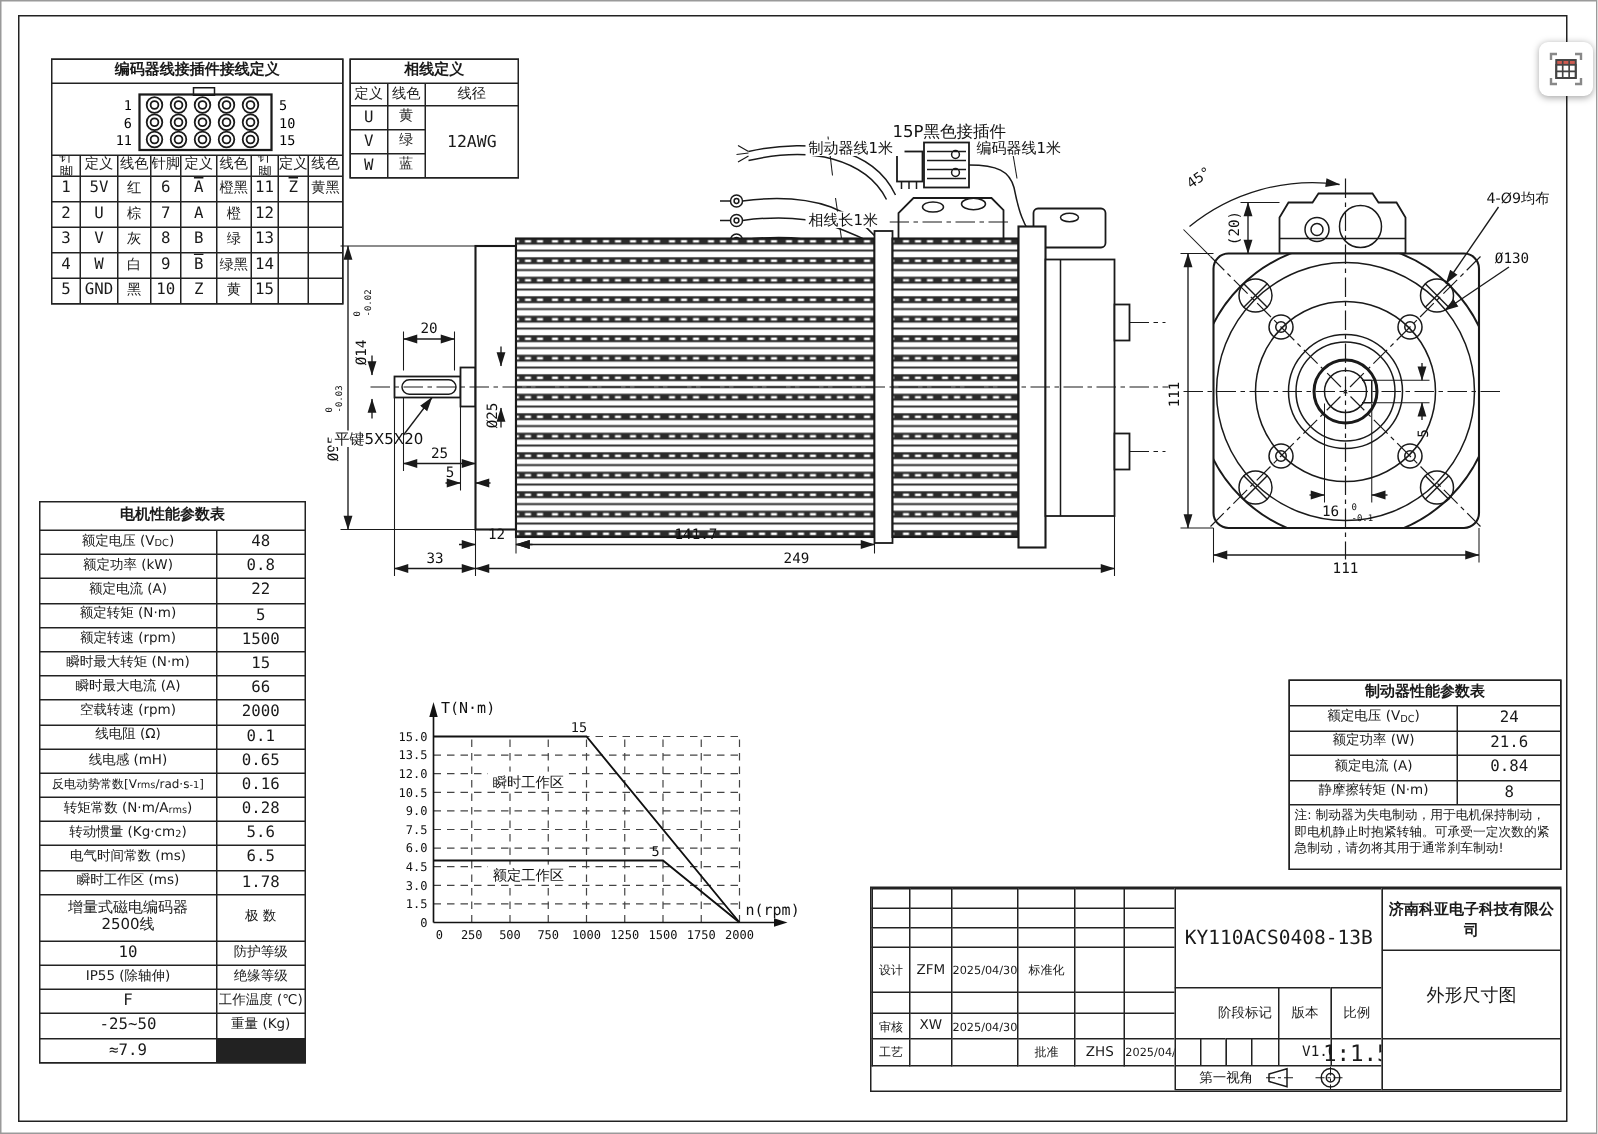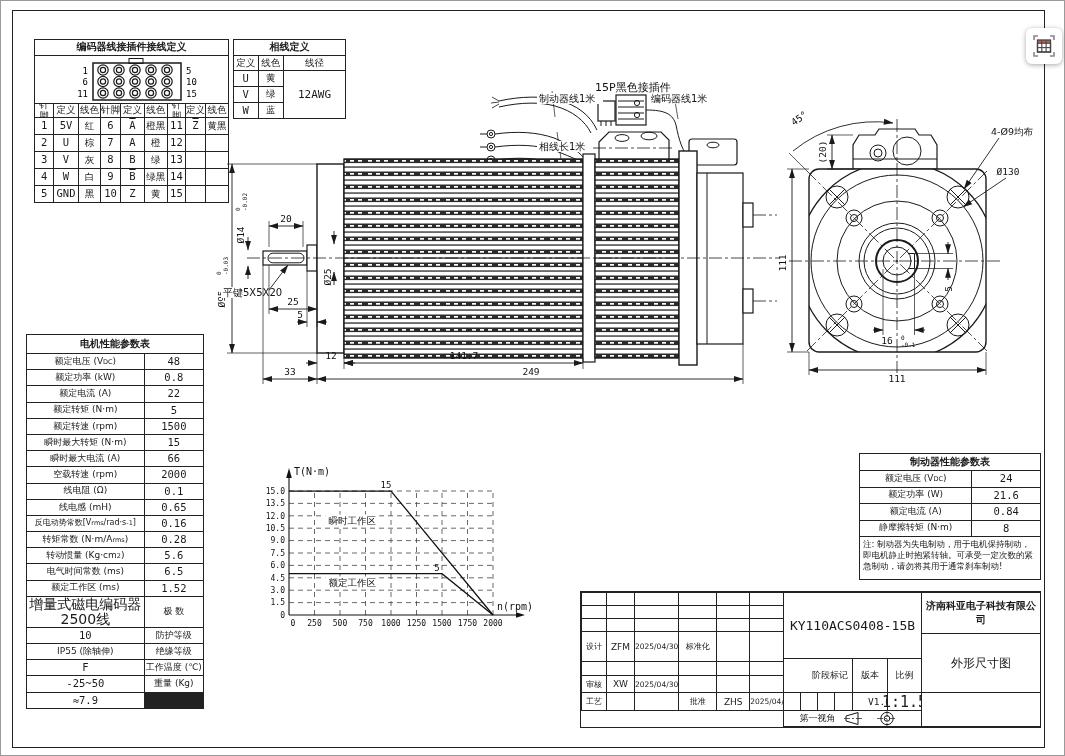--- a/index.html
+++ b/index.html
@@ -214,23 +214,23 @@
     <div class="c lab">线电感 (mH)</div>
     <div class="c val">0.65</div>
     <div class="c lab" style="font-size:8px">反电动势常数[V<sub>rms</sub>/rad·s<sup>-1</sup>]</div>
     <div class="c val">0.16</div>
     <div class="c lab">转矩常数 (N·m/A<sub>rms</sub>)</div>
     <div class="c val">0.28</div>
     <div class="c lab">转动惯量 (Kg·cm<sup>2</sup>)</div>
     <div class="c val">5.6</div>
     <div class="c lab">电气时间常数 (ms)</div>
     <div class="c val">6.5</div>
-    <div class="c lab">额定工作区 (ms)</div>
-    <div class="c val">1.52</div>
-    <div class="c" style="font-size:14px">增量式磁电编码器<br>2500线</div>
+    <div class="c lab">瞬时工作区 (ms)</div>
+    <div class="c val">1.78</div>
+    <div class="c" style="font-size:10px">增量式磁电编码器<br>2500线</div>
     <div class="c lab">极 数</div>
     <div class="c val">10</div>
     <div class="c lab">防护等级</div>
     <div class="c" style="font-size:9px">IP55 (除轴伸)</div>
     <div class="c lab">绝缘等级</div>
     <div class="c val">F</div>
     <div class="c lab">工作温度 (℃)</div>
     <div class="c val">-25~50</div>
     <div class="c lab">重量 (Kg)</div>
     <div class="c val">≈7.9</div>
@@ -630,21 +630,21 @@
         <td>工艺</td>
         <td></td>
             <td></td>
         <td>批准</td>
         <td style="font-size:9px">ZHS</td>
         <td style="font-size:7.5px">2025/04/30</td>
       </tr>
     </tbody>
       </table>
 
-    <div class="tbc" style="left:202px;top:0;width:139px;height:67px;font-size:13px;font-family:'DejaVu Sans Mono',monospace">KY110ACS0408-15B</div>
+    <div class="tbc" style="left:202px;top:0;width:139px;height:67px;font-size:13px;font-family:'DejaVu Sans Mono',monospace">KY110ACS0408-13B</div>
     <div class="tbc" style="left:202px;top:66px;width:94px;height:35px;font-size:9px">阶段标记</div>
     <div class="tbc" style="left:271px;top:66px;width:36px;height:35px;font-size:9px">版本</div>
     <div class="tbc" style="left:306px;top:66px;width:35px;height:35px;font-size:9px">比例</div>
     <div class="tbc" style="left:202px;top:100px;width:18px;height:19px"></div>
     <div class="tbc" style="left:219px;top:100px;width:18px;height:19px"></div>
     <div class="tbc" style="left:236px;top:100px;width:18px;height:19px"></div>
     <div class="tbc" style="left:253px;top:100px;width:19px;height:19px"></div>
     <div class="tbc" style="left:271px;top:100px;width:55px;height:19px;font-size:9.5px;font-family:'DejaVu Sans Mono',monospace">V1.0</div>
     <div class="tbc" style="left:306px;top:100px;width:35px;height:19px;font-size:15px;font-family:'DejaVu Sans Mono',monospace">1:1.5</div>
     <div class="tbc" style="left:202px;top:118px;width:139px;height:17px;gap:8px">

